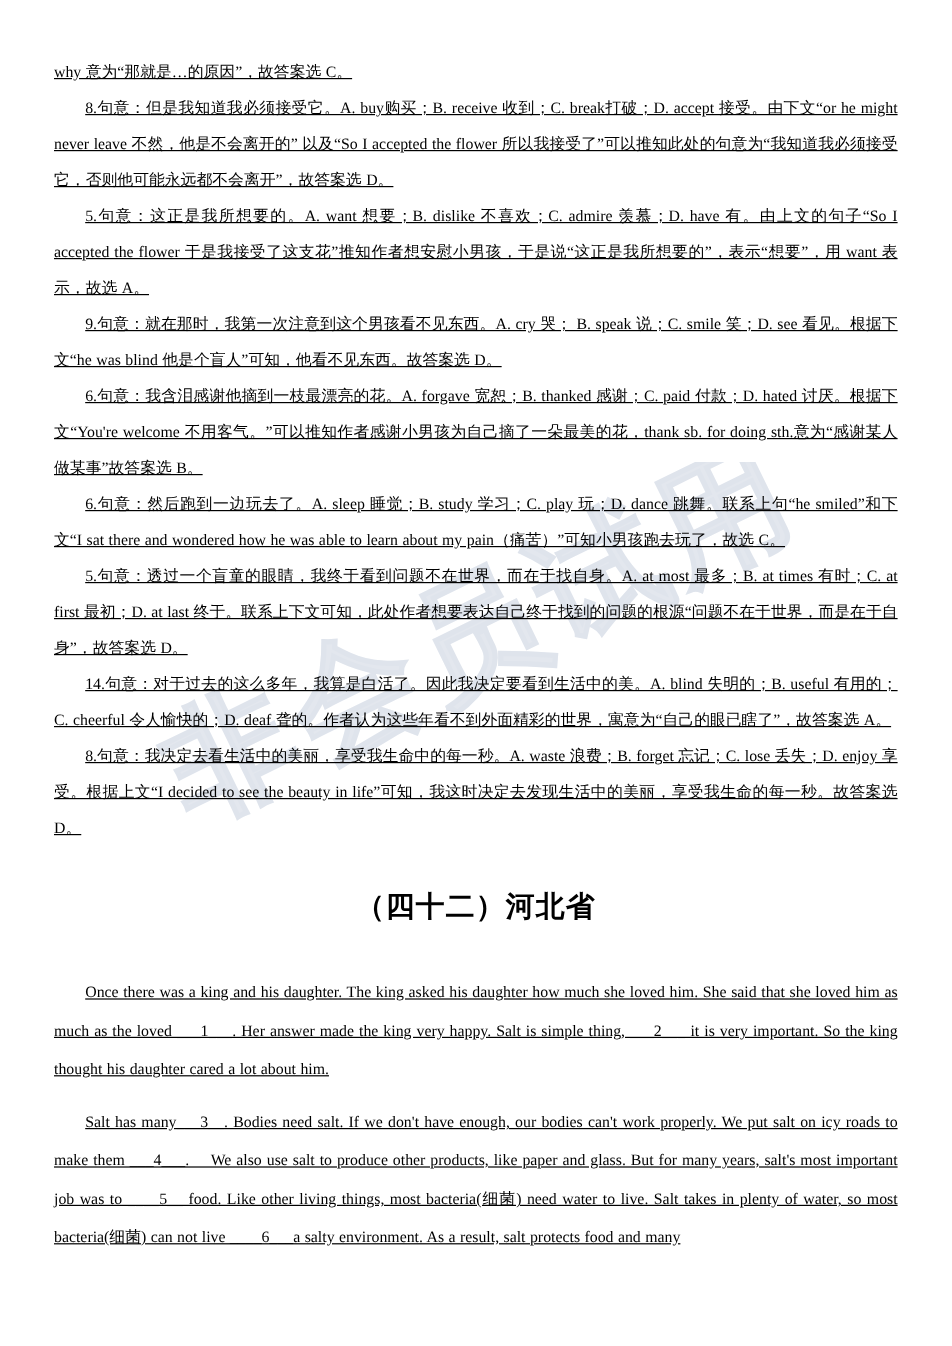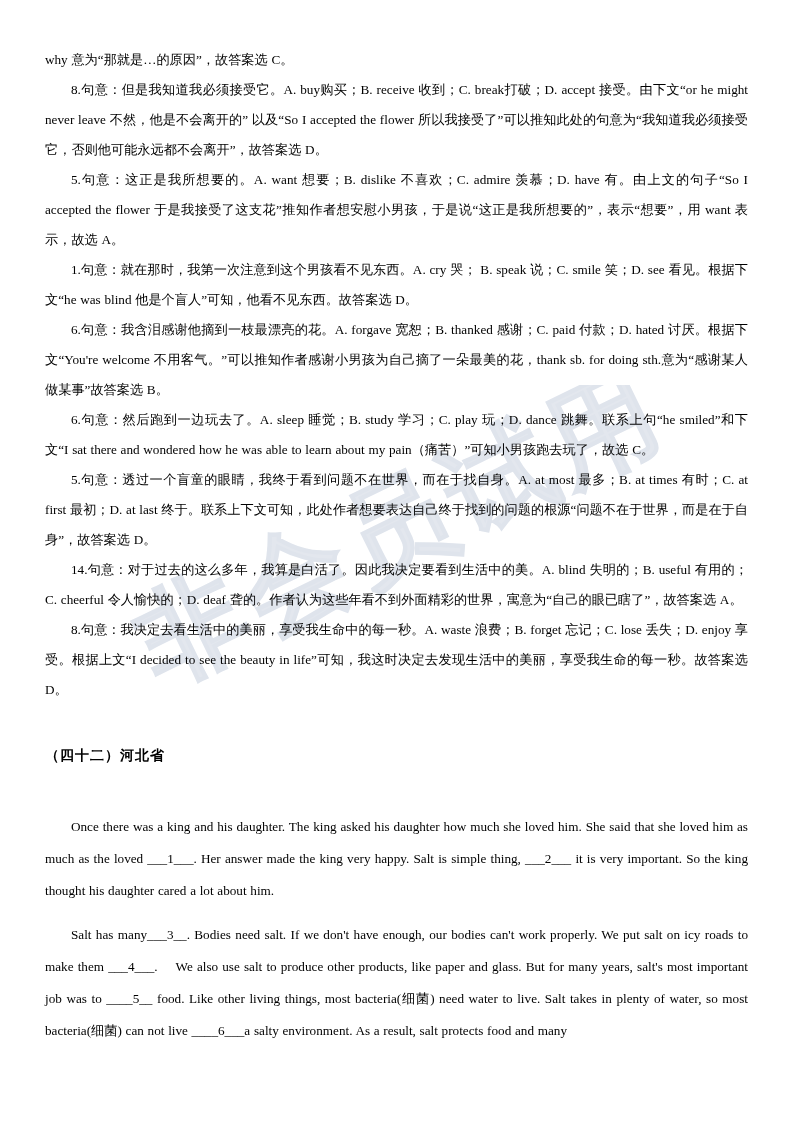--- a/index.html
+++ b/index.html
@@ -55,35 +55,37 @@
     width: 703px;
     z-index: 2;
   }
   p {
     margin: 0;
     font-size: 13.2px;
     line-height: 30px;
     text-align: justify;
     text-justify: inter-ideograph;
     word-spacing: 0.4px;
+    text-decoration: underline;
   }
   p.indent {
     text-indent: 26px;
   }
   p.cont {
     text-indent: 0;
   }
 
   
   .section-title {
     margin: 0;
     padding-top: 36px;
     padding-bottom: 22px;
-    font-family: Liberation Mono, monospace;
-    font-size: 14px;
+    text-align: center;
+    font-family: Liberation Sans, sans-serif;
+    font-size: 24px;
     font-weight: 700;
     letter-spacing: 1px;
     line-height: 30px;
   }
 
   .passage p {
     font-size: 13.2px;
     line-height: 32px;
   }
   .passage {
@@ -100,21 +102,21 @@
 
   <div class="watermark">
     <div class="watermark-text">非会员试用</div>
   </div>
 
   <div class="content">
 
     <p class="cont">why 意为“那就是…的原因”，故答案选 C。</p>
     <p class="indent">8.句意：但是我知道我必须接受它。A. buy购买；B. receive 收到；C. break打破；D. accept 接受。由下文“or he might never leave 不然，他是不会离开的” 以及“So I accepted the flower 所以我接受了”可以推知此处的句意为“我知道我必须接受它，否则他可能永远都不会离开”，故答案选 D。</p>
     <p class="indent">5.句意：这正是我所想要的。A. want 想要；B. dislike 不喜欢；C. admire 羡慕；D. have 有。由上文的句子“So I accepted the flower 于是我接受了这支花”推知作者想安慰小男孩，于是说“这正是我所想要的”，表示“想要”，用 want 表示，故选 A。</p>
-    <p class="indent">1.句意：就在那时，我第一次注意到这个男孩看不见东西。A. cry 哭； B. speak 说；C. smile 笑；D. see 看见。根据下文“he was blind 他是个盲人”可知，他看不见东西。故答案选 D。</p>
+    <p class="indent">9.句意：就在那时，我第一次注意到这个男孩看不见东西。A. cry 哭； B. speak 说；C. smile 笑；D. see 看见。根据下文“he was blind 他是个盲人”可知，他看不见东西。故答案选 D。</p>
     <p class="indent">6.句意：我含泪感谢他摘到一枝最漂亮的花。A. forgave 宽恕；B. thanked 感谢；C. paid 付款；D. hated 讨厌。根据下文“You're welcome 不用客气。”可以推知作者感谢小男孩为自己摘了一朵最美的花，thank sb. for doing sth.意为“感谢某人做某事”故答案选 B。</p>
     <p class="indent">6.句意：然后跑到一边玩去了。A. sleep 睡觉；B. study 学习；C. play 玩；D. dance 跳舞。联系上句“he smiled”和下文“I sat there and wondered how he was able to learn about my pain（痛苦）”可知小男孩跑去玩了，故选 C。</p>
     <p class="indent">5.句意：透过一个盲童的眼睛，我终于看到问题不在世界，而在于找自身。A. at most 最多；B. at times 有时；C. at first 最初；D. at last 终于。联系上下文可知，此处作者想要表达自己终于找到的问题的根源“问题不在于世界，而是在于自身”，故答案选 D。</p>
     <p class="indent">14.句意：对于过去的这么多年，我算是白活了。因此我决定要看到生活中的美。A. blind 失明的；B. useful 有用的；C. cheerful 令人愉快的；D. deaf 聋的。作者认为这些年看不到外面精彩的世界，寓意为“自己的眼已瞎了”，故答案选 A。</p>
     <p class="indent">8.句意：我决定去看生活中的美丽，享受我生命中的每一秒。A. waste 浪费；B. forget 忘记；C. lose 丢失；D. enjoy 享受。根据上文“I decided to see the beauty in life”可知，我这时决定去发现生活中的美丽，享受我生命的每一秒。故答案选 D。</p>
 
     <h2 class="section-title">（四十二）河北省</h2>
 
     <div class="passage">
       <p class="indent">Once there was a king and his daughter. The king asked his daughter how much she loved him. She said that she loved him as much as the loved ___1___. Her answer made the king very happy. Salt is simple thing, ___2___ it is very important. So the king thought his daughter cared a lot about him.</p>

